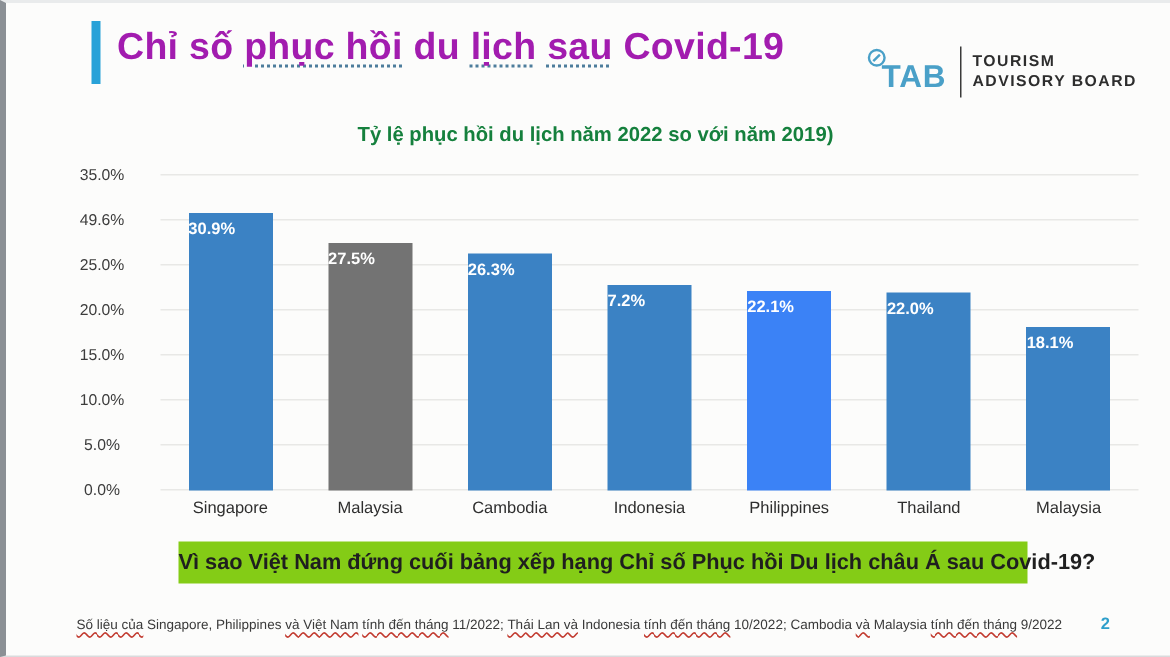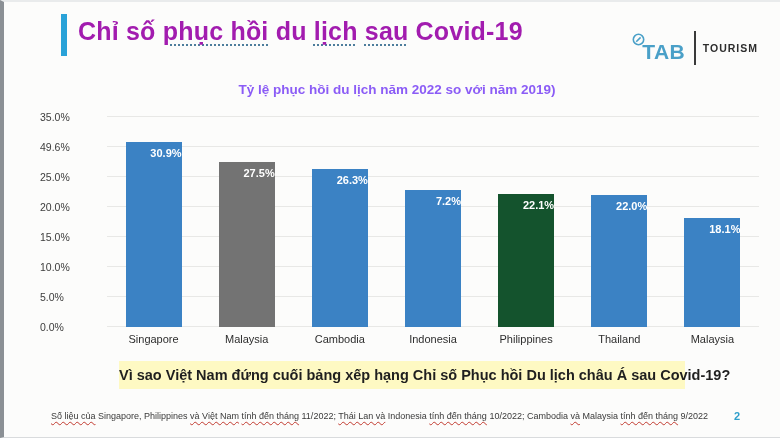--- a/index.html
+++ b/index.html
@@ -30,43 +30,43 @@
   .logo-abbr { font-size:21px; font-weight:bold; color:#4aa0c8; letter-spacing:0.5px; }
   .logo-divider { width:1.5px; height:34px; background:#3a3a3a; margin:0 7px 0 9px; }
   .logo-name { display:flex; flex-direction:column; justify-content:center; }
   .logo-name span {
     font-size:10.5px; font-weight:bold; color:#2d2d2d;
     letter-spacing:1px; line-height:13px; white-space:nowrap;
   }
   
   .chart-title {
     position:absolute; left:63px; top:80px; width:660px; text-align:center;
-    font-size:13.5px; font-weight:bold; color:#8b5cf6;
+    font-size:13.5px; font-weight:bold; color:#15803d;
   }
   #ylabels { position:absolute; left:36px; top:115px; width:60px; height:210px; }
   .ylab {
-    position:absolute; right:4px; width:56px; text-align:left;
+    position:absolute; right:4px; width:56px; text-align:center;
     font-size:10.5px; color:#3c3c3c;
   }
   #plot { position:absolute; left:103px; top:115px; width:652px; height:210px; }
   .gridline { position:absolute; left:0; right:0; height:1px; background:#e8e8e6; }
   .bar { position:absolute; bottom:0; background:#3b82c4; }
   .bar-label {
-    position:absolute; top:5px; left:0; right:0; text-align:right;
+    position:absolute; top:5px; left:0; right:0; text-align:left;
     font-size:11px; font-weight:bold; color:#ffffff;
   }
   #xlabels { position:absolute; left:103px; top:331px; width:652px; height:16px; }
   .xlab {
     position:absolute; top:0; text-align:center;
     font-size:11px; color:#2e2e2e;
   }
   
   .question {
     position:absolute; left:115px; top:359px; width:566px; height:28px;
-    background:#fef9c3; color:#1f1f1f;
+    background:#84cc16; color:#1f1f1f;
     font-size:14.5px; font-weight:bold; text-align:center; line-height:28px;
     white-space:nowrap;
   }
   
   .footnote {
     position:absolute; left:47px; top:409px; width:670px;
     font-size:9px; color:#3a3a3a; white-space:nowrap;
   }
   .footnote .u-red { text-decoration:underline wavy #c23b30 1px; text-underline-offset:2px; }
   .page-num {
@@ -88,20 +88,21 @@
         <svg width="13" height="13" viewBox="0 0 13 13">
           <circle cx="6.5" cy="6.5" r="5.2" fill="none" stroke="#4aa0c8" stroke-width="1.6"></circle>
           <line x1="4.2" y1="8.8" x2="8.6" y2="4.4" stroke="#4aa0c8" stroke-width="1.6"></line>
         </svg>
       </span>
       <span class="logo-abbr">TAB</span>
     </span>
     <span class="logo-divider"></span>
     <span class="logo-name">
       <span>TOURISM</span>
+      <span>ADVISORY BOARD</span>
     </span>
   </div>
 
   <div class="chart-title">Tỷ lệ phục hồi du lịch năm 2022 so với năm 2019)</div>
 
   <div id="ylabels">
       <div class="ylab" style="bottom: -6px;">0.0%</div>
       <div class="ylab" style="bottom: 24px;">5.0%</div>
       <div class="ylab" style="bottom: 54px;">10.0%</div>
       <div class="ylab" style="bottom: 84px;">15.0%</div>
@@ -124,21 +125,21 @@
       </div>
       <div class="bar" style="left: 111.714px; width: 56px; height: 165px; background: #737373;">
         <div class="bar-label">27.5%</div>
       </div>
       <div class="bar" style="left: 204.857px; width: 56px; height: 157.8px; background: rgb(59, 130, 196);">
         <div class="bar-label">26.3%</div>
       </div>
       <div class="bar" style="left: 298px; width: 56px; height: 137.4px; background: rgb(59, 130, 196);">
         <div class="bar-label">7.2%</div>
       </div>
-      <div class="bar" style="left: 391.143px; width: 56px; height: 132.6px; background: #14532d;">
+      <div class="bar" style="left: 391.143px; width: 56px; height: 132.6px; background: #3b82f6;">
         <div class="bar-label">22.1%</div>
       </div>
       <div class="bar" style="left: 484.286px; width: 56px; height: 132px; background: rgb(59, 130, 196);">
         <div class="bar-label">22.0%</div>
       </div>
       <div class="bar" style="left: 577.429px; width: 56px; height: 108.6px; background: rgb(59, 130, 196);">
         <div class="bar-label">18.1%</div>
       </div>
     </div>
   <div id="xlabels">

